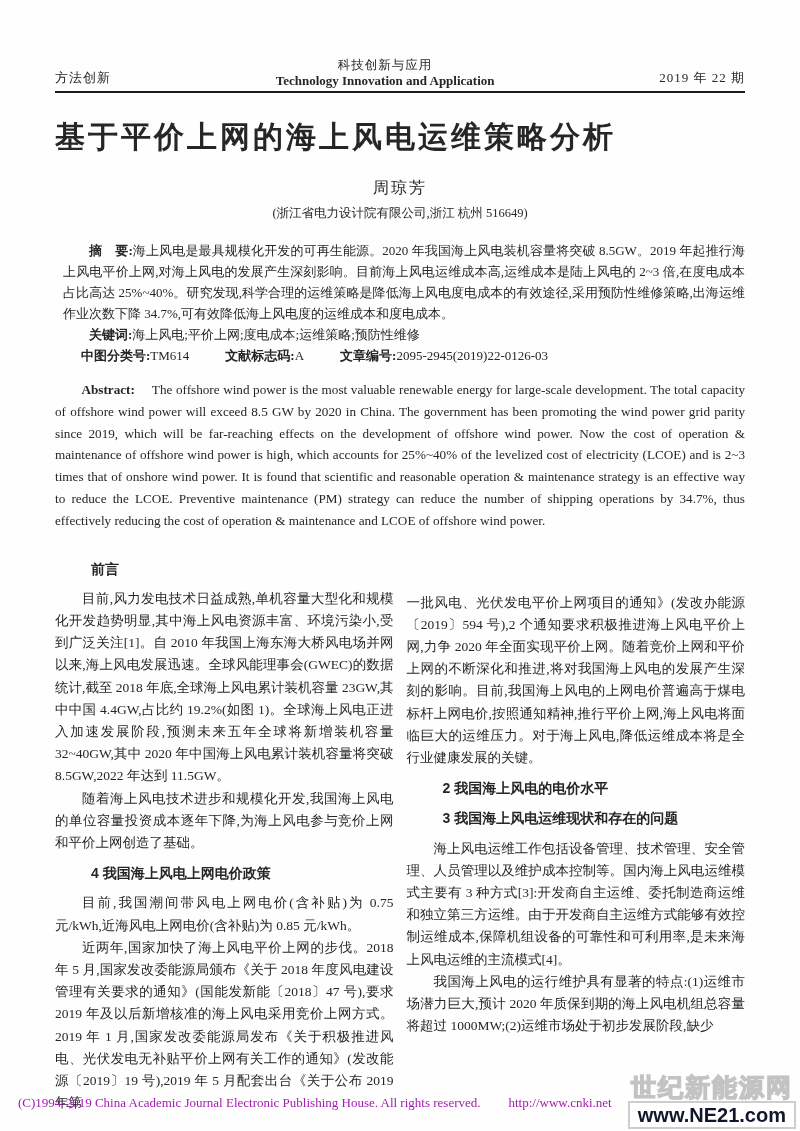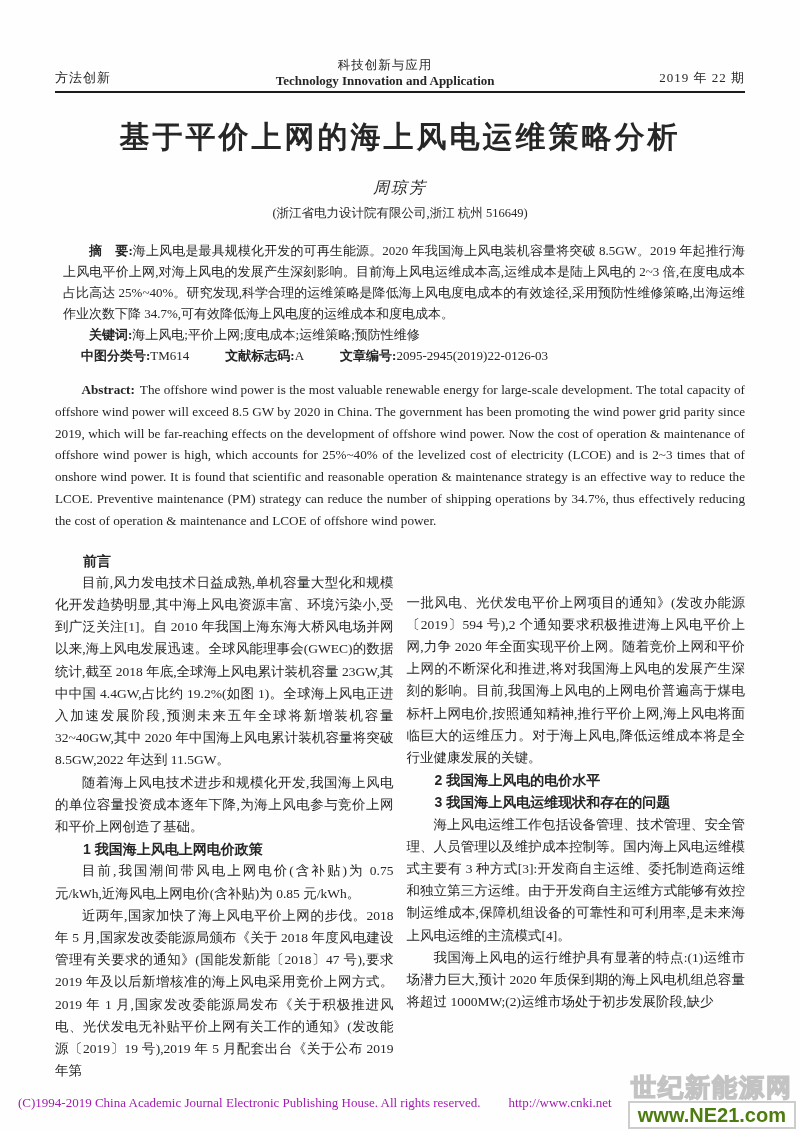--- a/index.html
+++ b/index.html
@@ -26,61 +26,61 @@
     padding-bottom: 3px;
   }
   .header-side { font-size: 13px; letter-spacing: 1px; padding-bottom: 1px; text-align: right; }
   .header-center { text-align: center; line-height: 15px; }
   .journal-cn { font-size: 12.5px; letter-spacing: 1px; }
   .journal-en { font-size: 13px; font-weight: bold; }
 
   
   .title {
     margin-top: 24px;
-    text-align: center;
+    text-align: left;
     font-size: 30px;
     font-weight: bold;
     letter-spacing: 3px;
   }
-  .author { margin-top: 20px; text-align: center; font-size: 16px; letter-spacing: 2px; font-style: italic; }
+  .author { margin-top: 20px; text-align: center; font-size: 16px; letter-spacing: 2px; }
   .affiliation { margin-top: 6px; text-align: center; font-size: 12.5px; }
 
   
   .abs-block { margin-top: 18px; font-size: 13px; line-height: 21px; text-align: justify; }
   .indent { text-indent: 2em; margin-left: 8px; }
   .b { font-weight: bold; }
   p { margin: 0; }
 
   .meta-row {
     font-size: 13px;
     line-height: 21px;
     padding-left: 2em;
     display: flex;
     gap: 36px;
     white-space: nowrap;
   }
 
   
   .abs-en { margin-top: 13px; font-size: 13.2px; line-height: 21.8px; text-align: justify; }
   .abs-en p { text-indent: 2em; }
-  .en-text { margin-left: 5px; }
+  .en-text { margin-left: 17px; }
 
   
   .columns { display: flex; gap: 13px; margin-top: 18px; }
   .col {
     flex: 1;
     min-width: 0;
     font-size: 13.5px;
     line-height: 22.2px;
     text-align: justify;
   }
   .col p { text-indent: 2em; }
   .col p.no-indent { text-indent: 0; margin-top: 42px; }
   .col h3 {
-    margin: 0;
+    margin: 8px;
     font-size: 14px;
     line-height: 22.2px;
     font-weight: bold;
     text-indent: 2em;
     font-family: "Liberation Sans", sans-serif;
   }
 
   
   .copyright {
     position: absolute;
@@ -104,21 +104,21 @@
     line-height: 32px;
     letter-spacing: 2px;
     color: #ececec;
     -webkit-text-stroke: 1.3px #c3c3c3;
     text-shadow: 0 0 1px #cccccc;
   }
   .wm-line2 {
     display: inline-block;
     border: 2px solid #cdcdcd;
     background: rgba(255,255,255,0.55);
-    color: #4d7c0f;
+    color: #0f172a;
     font-size: 20px;
     font-weight: bold;
     line-height: 24px;
     padding: 0 8px;
     margin-top: -2px;
   }
 </style>
 </head>
 <body>
 
@@ -149,21 +149,21 @@
 
   <div class="abs-en">
     <p><span class="b">Abstract:</span><span class="en-text">The offshore wind power is the most valuable renewable energy for large-scale development. The total capacity of offshore wind power will exceed 8.5 GW by 2020 in China. The government has been promoting the wind power grid parity since 2019, which will be far-reaching effects on the development of offshore wind power. Now the cost of operation &amp; maintenance of offshore wind power is high, which accounts for 25%~40% of the levelized cost of electricity (LCOE) and is 2~3 times that of onshore wind power. It is found that scientific and reasonable operation &amp; maintenance strategy is an effective way to reduce the LCOE. Preventive maintenance (PM) strategy can reduce the number of shipping operations by 34.7%, thus effectively reducing the cost of operation &amp; maintenance and LCOE of offshore wind power.</span></p>
   </div>
 
   <div class="columns">
     <div class="col">
       <h3>前言</h3>
       <p>目前,风力发电技术日益成熟,单机容量大型化和规模化开发趋势明显,其中海上风电资源丰富、环境污染小,受到广泛关注[1]。自 2010 年我国上海东海大桥风电场并网以来,海上风电发展迅速。全球风能理事会(GWEC)的数据统计,截至 2018 年底,全球海上风电累计装机容量 23GW,其中中国 4.4GW,占比约 19.2%(如图 1)。全球海上风电正进入加速发展阶段,预测未来五年全球将新增装机容量 32~40GW,其中 2020 年中国海上风电累计装机容量将突破 8.5GW,2022 年达到 11.5GW。</p>
       <p>随着海上风电技术进步和规模化开发,我国海上风电的单位容量投资成本逐年下降,为海上风电参与竞价上网和平价上网创造了基础。</p>
-      <h3>1 我国海上风电上网电价政策</h3>
+      <h3>4 我国海上风电上网电价政策</h3>
       <p>目前,我国潮间带风电上网电价(含补贴)为 0.75 元/kWh,近海风电上网电价(含补贴)为 0.85 元/kWh。</p>
       <p>近两年,国家加快了海上风电平价上网的步伐。2018 年 5 月,国家发改委能源局颁布《关于 2018 年度风电建设管理有关要求的通知》(国能发新能〔2018〕47 号),要求 2019 年及以后新增核准的海上风电采用竞价上网方式。2019 年 1 月,国家发改委能源局发布《关于积极推进风电、光伏发电无补贴平价上网有关工作的通知》(发改能源〔2019〕19 号),2019 年 5 月配套出台《关于公布 2019 年第</p>
     </div>
     <div class="col">
       <p class="no-indent">一批风电、光伏发电平价上网项目的通知》(发改办能源〔2019〕594 号),2 个通知要求积极推进海上风电平价上网,力争 2020 年全面实现平价上网。随着竞价上网和平价上网的不断深化和推进,将对我国海上风电的发展产生深刻的影响。目前,我国海上风电的上网电价普遍高于煤电标杆上网电价,按照通知精神,推行平价上网,海上风电将面临巨大的运维压力。对于海上风电,降低运维成本将是全行业健康发展的关键。</p>
       <h3>2 我国海上风电的电价水平</h3>
       <h3>3 我国海上风电运维现状和存在的问题</h3>
       <p>海上风电运维工作包括设备管理、技术管理、安全管理、人员管理以及维护成本控制等。国内海上风电运维模式主要有 3 种方式[3]:开发商自主运维、委托制造商运维和独立第三方运维。由于开发商自主运维方式能够有效控制运维成本,保障机组设备的可靠性和可利用率,是未来海上风电运维的主流模式[4]。</p>
       <p>我国海上风电的运行维护具有显著的特点:(1)运维市场潜力巨大,预计 2020 年质保到期的海上风电机组总容量将超过 1000MW;(2)运维市场处于初步发展阶段,缺少</p>
     </div>

